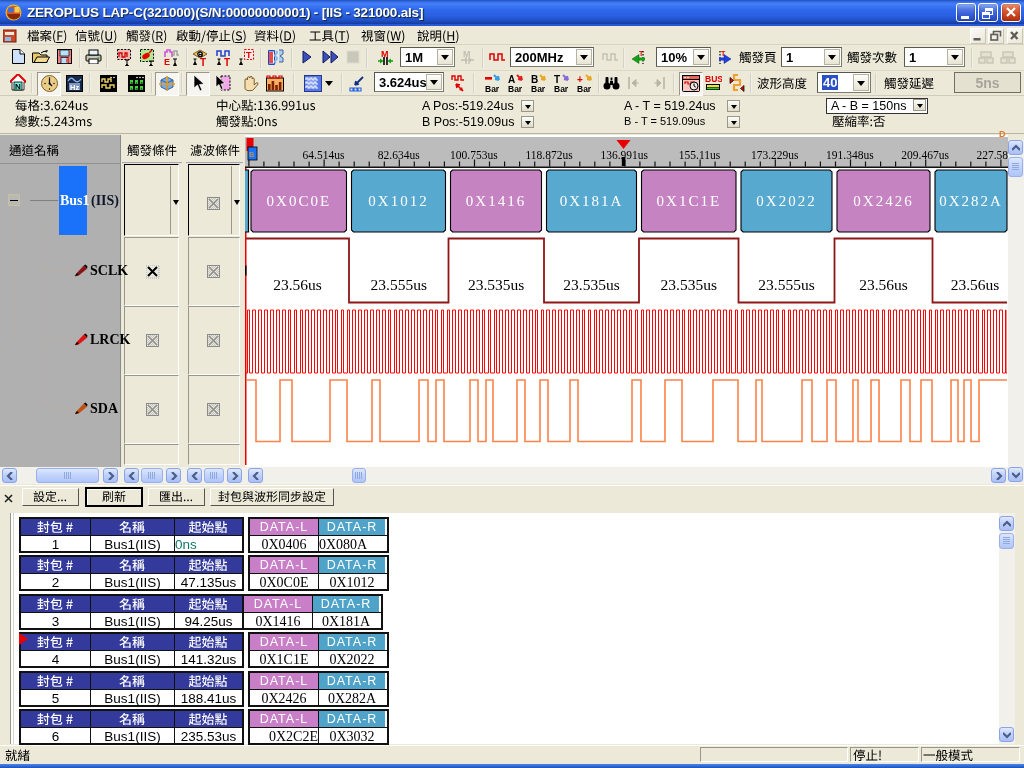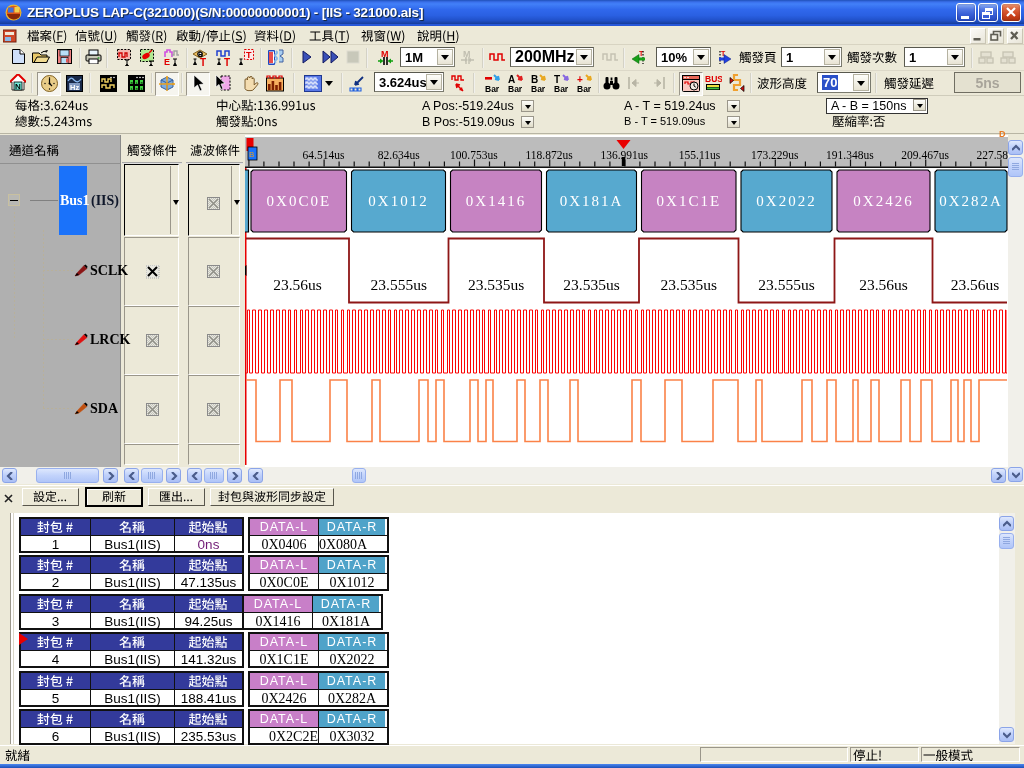--- a/index.html
+++ b/index.html
@@ -149,21 +149,21 @@
 <svg class="abs" style="left:460px;top:49px" width="16" height="16" viewBox="0 0 16 16">
     <text x="3" y="8" font-size="9" font-weight="bold" fill="#c0beb0" font-family="Liberation Sans">M</text>
     <path d="M6 8 v7 M9 8 v7 M1 11 h4 M14 11 h-4" stroke="#c0beb0" stroke-width="1.4"></path>
     <path d="M5 9 v4 l3 -2 z M11 9 v4 l-3 -2 z" fill="#c0beb0"></path>
   </svg>
 <div class="sep1" style="left:482px;top:48px;height:20px"></div>
 <svg class="abs" style="left:489px;top:51px" width="17" height="12" viewBox="0 0 17 12">
     <path d="M1 9 V3 H5 V9 H9 V3 H13 V9 H16" fill="none" stroke="#e00000" stroke-width="1.5"></path>
   </svg>
 <div class="combo" style="left:510px;top:47px;width:84px;height:20px">
-    <div class="txt" style="font-weight:bold;font-size:16px">200MHz</div>
+    <div class="txt" style="font-weight:bold;font-size:13px">200MHz</div>
     <div class="cbtn"></div>
   </div>
 <svg class="abs" style="left:602px;top:51px" width="17" height="12" viewBox="0 0 17 12">
     <path d="M1 9 V3 H5 V9 H9 V3 H13 V9 H16" fill="none" stroke="#c5c2b2" stroke-width="1.5"></path>
   </svg>
 <div class="sep1" style="left:623px;top:48px;height:20px"></div>
 <svg class="abs" style="left:631px;top:50px" width="16" height="15" viewBox="0 0 16 15">
     <text x="8" y="6" font-size="7" font-weight="bold" fill="#e00000" font-family="Liberation Sans">T</text>
     <path d="M12 1 v13" stroke="#000" stroke-width="1.2" stroke-dasharray="1.5 1.5"></path>
     <path d="M14 9 h-7" stroke="#18a018" stroke-width="3"></path>
@@ -370,21 +370,21 @@
     <rect x="2" y="10" width="12" height="2" fill="#f0e040"></rect>
     <rect x="2" y="12.5" width="12" height="1.8" fill="#40c040"></rect>
   </svg>
 <svg class="abs" style="left:728px;top:74px" width="18" height="19" viewBox="0 0 18 19">
     <path d="M10 1 h-4 v5 h6 v5 h-6 v5 h4" fill="none" stroke="#f0a030" stroke-width="2.2"></path>
     <path d="M2 3.5 l3.5 3 L2 9.5 z" fill="#d01010" stroke="#000" stroke-width=".7"></path>
     <path d="M16 11.5 l-3.5 3 l3.5 3 z" fill="#d01010" stroke="#000" stroke-width=".7"></path>
   </svg>
 <div class="sep1" style="left:750px;top:73px;height:20px"></div>
 <div class="combo" style="left:817px;top:72px;width:54px;height:21px">
-    <div class="txt" style="font-size:13px;font-weight:bold"><span style="background:#2a50c8;color:#fff;padding:0 1px">70</span></div>
+    <div class="txt" style="font-size:13px;font-weight:bold"><span style="background:#2a50c8;color:#fff;padding:0 1px">40</span></div>
     <div class="cbtn"></div>
   </div>
 <div class="sep1" style="left:875px;top:73px;height:20px"></div>
 <div class="abs" style="left:954px;top:72px;width:67px;height:21px;background:#e4e1d0;border:1px solid #706e62;display:flex;align-items:center;justify-content:center;font-size:14px;font-weight:bold;color:#a8a49a">5ns</div>
 <div class="abs" style="left:0;top:96px;width:1024px;height:38px;background:#ece9d8;border-bottom:1px solid #b8b5a4"></div>
 <div class="abs" style="left:422px;top:99px;font-size:12.5px;color:#000;white-space:nowrap">A Pos:-519.24us</div>
 <div class="abs" style="left:422px;top:115px;font-size:12.5px;color:#000;white-space:nowrap">B Pos:-519.09us</div>
 <div class="abs" style="left:624px;top:99px;font-size:12.5px;color:#000;white-space:nowrap">A - T = 519.24us</div>
 <div class="abs" style="left:624px;top:115px;font-size:11px;color:#000;white-space:nowrap">B - T = 519.09us</div>
 <div class="abs" style="left:521px;top:100px;width:13px;height:12px;background:linear-gradient(#fdfdfa,#e0dcc8);border:1px solid #9a968a;display:flex;align-items:center;justify-content:center">
@@ -657,21 +657,21 @@
 <svg class="abs" style="left:1002.5px;top:730.5px" width="8" height="8">
     <path d="M2 0 L6 4 L2 8" stroke="#4a5c8a" stroke-width="2.2" fill="none" transform="rotate(90 4 4)"></path>
   </svg>
 <div class="abs" style="left:19px;top:517px;width:225px;height:36px;border:2px solid #111"></div>
 <div class="abs" style="left:21px;top:519px;width:221px;height:16px;background:#333a9b"></div>
 <div class="abs" style="left:90px;top:519px;width:1px;height:32px;background:#111"></div>
 <div class="abs" style="left:174px;top:519px;width:1px;height:32px;background:#111"></div>
 <div class="abs" style="left:21px;top:535px;width:221px;height:1px;background:#111"></div>
 <div class="abs" style="left:21px;top:537px;width:69px;text-align:center;font-size:13.5px;color:#000">1</div>
 <div class="abs" style="left:91px;top:537px;width:83px;text-align:center;font-size:13.5px;color:#000">Bus1(IIS)</div>
-<div class="abs" style="left:175px;top:537px;width:67px;text-align:center;font-size:13.5px;color:#701a75">0ns</div>
+<div class="abs" style="left:175px;top:537px;width:67px;text-align:left;font-size:13.5px;color:#0f766e">0ns</div>
 <div class="abs" style="left:248px;top:517px;width:141px;height:36px;border:2px solid #111"></div>
 <div class="abs" style="left:250px;top:519px;width:68px;height:16px;background:#c87fc8"></div>
 <div class="abs" style="left:318px;top:519px;width:1px;height:32px;background:#111"></div>
 <div class="abs" style="left:319px;top:519px;width:66px;height:16px;background:#4fa3c9"></div>
 <div class="abs" style="left:250px;top:535px;width:137px;height:1px;background:#111"></div>
 <div class="abs" style="left:250px;top:520px;width:68px;text-align:center;font-size:12.5px;color:#fff;letter-spacing:1px">DATA-L</div>
 <div class="abs" style="left:319px;top:520px;width:66px;text-align:center;font-size:12.5px;color:#fff;letter-spacing:1px">DATA-R</div>
 <div class="abs mono" style="left:250px;top:537px;width:68px;text-align:center;font-size:14px;color:#000">0X0406</div>
 <div class="abs mono" style="left:319px;top:537px;width:66px;font-size:14px;color:#000">0X080A</div>
 <div class="abs" style="left:19px;top:555px;width:225px;height:36px;border:2px solid #111"></div>

